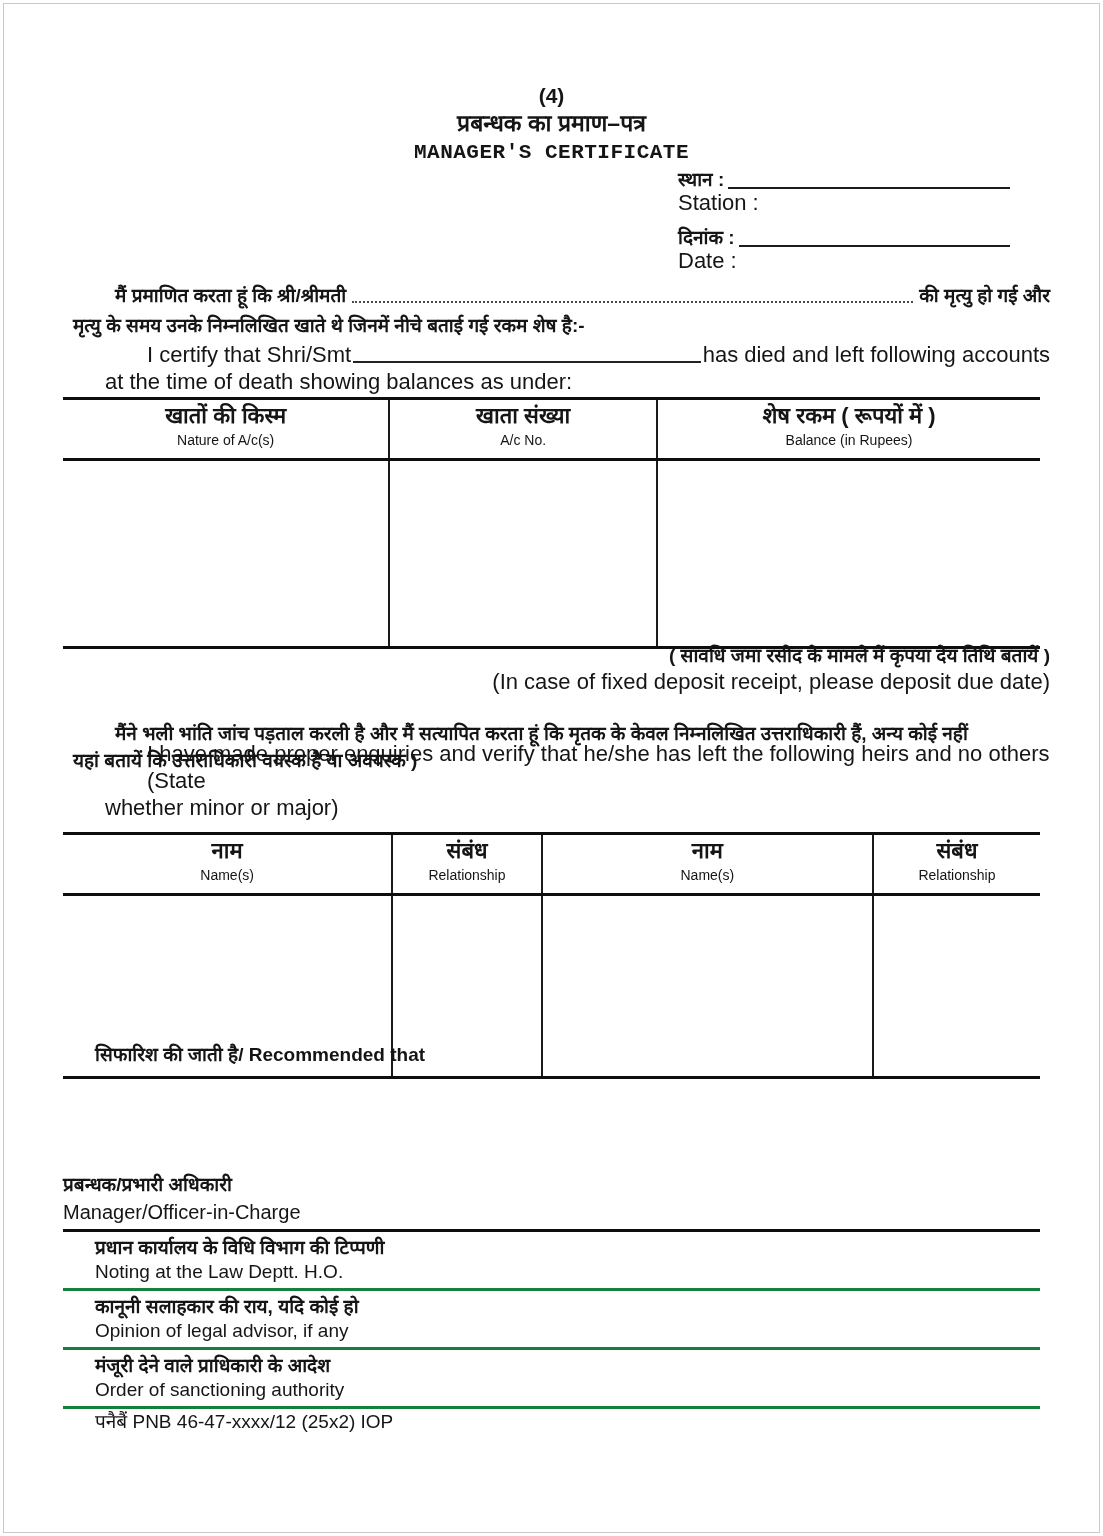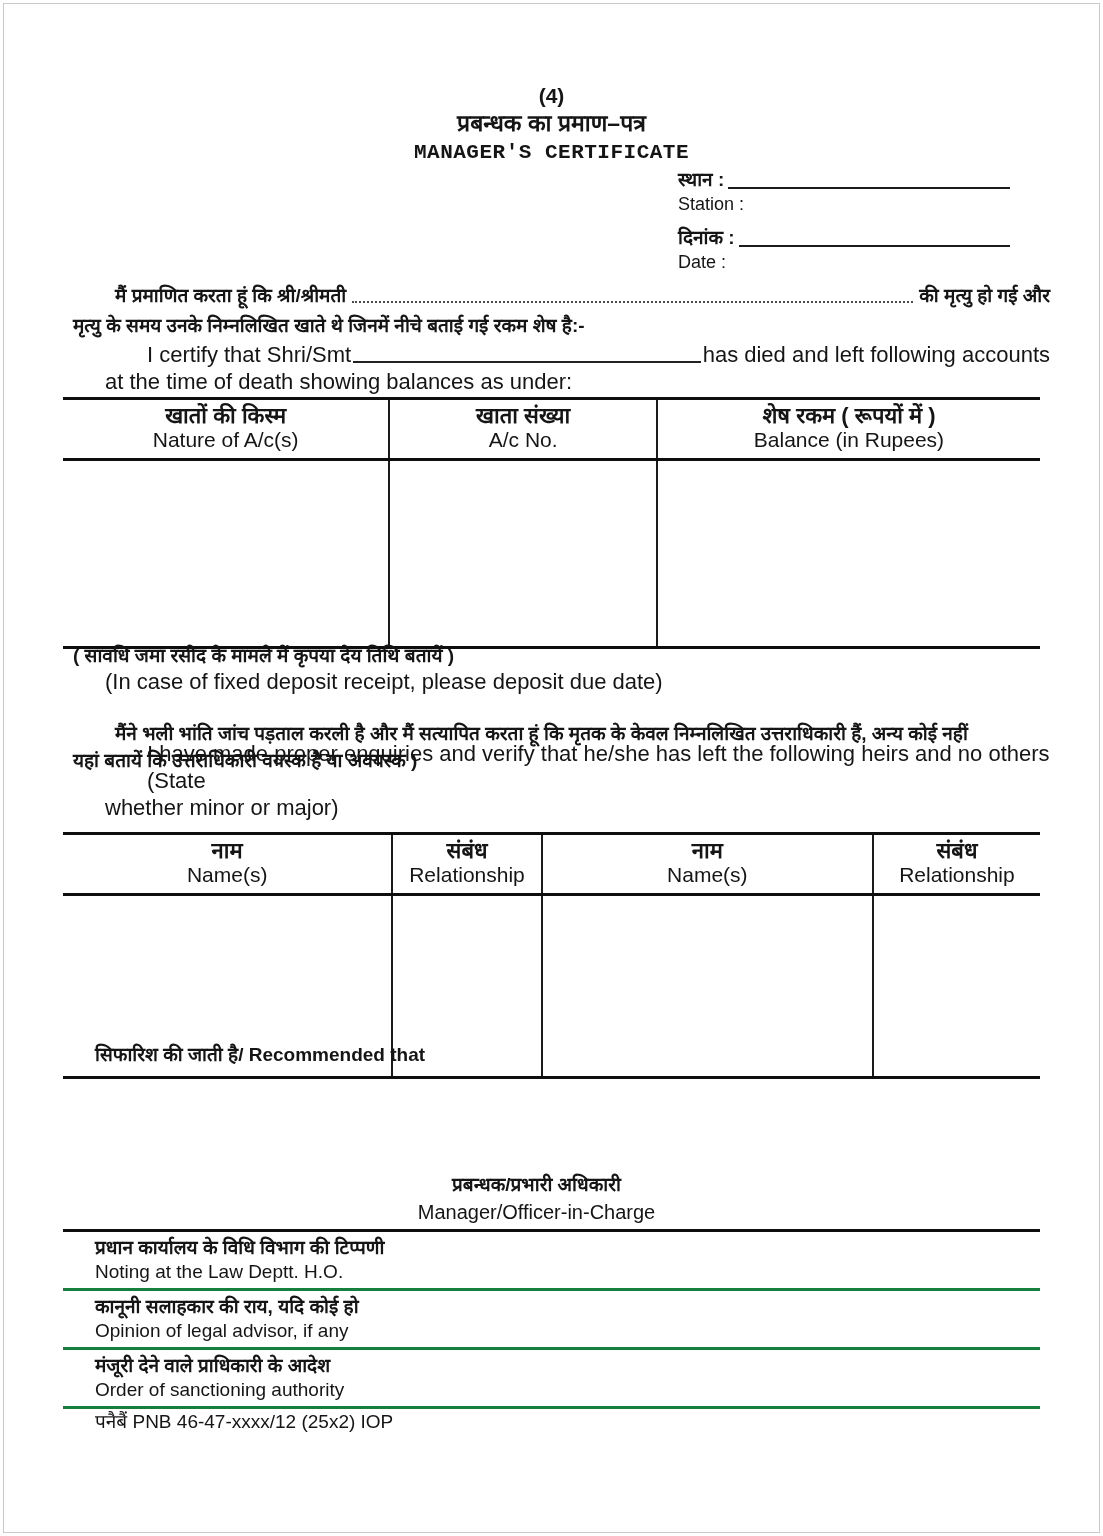--- a/index.html
+++ b/index.html
@@ -15,49 +15,49 @@
 
   
   .header-block { position:absolute; left:63px; top:84px; width:977px; text-align:center; }
   .page-num { font-size:21px; font-weight:700; line-height:24px; }
   .title-hi { font-size:23px; font-weight:700; line-height:31px; }
   .title-en { font-size:21px; font-weight:700; line-height:27px; letter-spacing:.5px;font-family:Liberation Mono, monospace; }
 
   
   .station-block { position:absolute; left:678px; top:167px; width:332px; }
   .sd-row { display:flex; align-items:flex-end; height:25px; font-size:19px; }
-  .sd-row.en-row { height:24px; font-size:18px;align-items:center; }
+  .sd-row.en-row { height:24px; font-size:22px; }
   .sd-gap { height:9px; }
   .fill-line { flex:1; border-bottom:2px solid #1c1c1c; margin-left:4px; margin-bottom:3px; }
 
   
   .para { position:absolute; left:73px; width:977px; }
   .p-line { font-size:19px; line-height:30px; }
   .p-line-en { font-size:22px; line-height:27px;margin-left:32px; }
   .flexline { display:flex; align-items:flex-end; white-space:nowrap; }
   .leader-dotted { flex:1; border-bottom:2px dotted #4a4a4a; margin:0 6px 8px 6px; }
   .leader-solid { flex:1; border-bottom:2px solid #222; margin:0 2px 5px 2px; }
   .indent { padding-left:42px; }
 
   
   .xtable { position:absolute; left:63px; width:977px; border-top:3px solid #0e0e0e; border-bottom:3px solid #0e0e0e; }
   .thead { display:flex; border-bottom:3px solid #0e0e0e; }
   .tbody { display:flex; }
   .tcell { text-align:center; padding:4px 4px 6px; }
   .tcell + .tcell { border-left:2px solid #1a1a1a; }
   .th-hi { font-size:22px; font-weight:600; line-height:24px; }
-  .th-en { font-size:21px; line-height:24px; }
+  .th-en { font-size:14px; line-height:24px; }
   .t1-c1 { width:33.3%; } .t1-c2 { width:27.4%; } .t1-c3 { width:39.3%; }
   .t2-c1 { width:33.6%; } .t2-c2 { width:15.3%; } .t2-c3 { width:33.9%; } .t2-c4 { width:17.2%; }
   .body1 { height:185px; } .body2 { height:180px; }
 
-  .centered { text-align:left; }
-
-  
-  .signature-block { position:absolute; left:63px; top:1172px; width:947px; text-align:center; }
+  .centered { text-align:right; }
+
+  
+  .signature-block { position:absolute; left:63px; top:1172px; width:947px; text-align:left; }
   .sig-hi { font-size:19px; line-height:26px; }
   .sig-en { font-size:20px; line-height:28px; }
 
   
   .sections-block { position:absolute; left:63px; top:1229px; width:977px; border-top:3px solid #0e0e0e; }
   .section-row { border-bottom:3px solid #15803d; padding:3px 0 4px 32px; }
   .sec-hi { font-size:19px; line-height:25px; }
   .sec-en { font-size:19px; line-height:24px; }
 
   .footer-line { position:absolute; left:95px; top:1408px; font-size:19px; }

